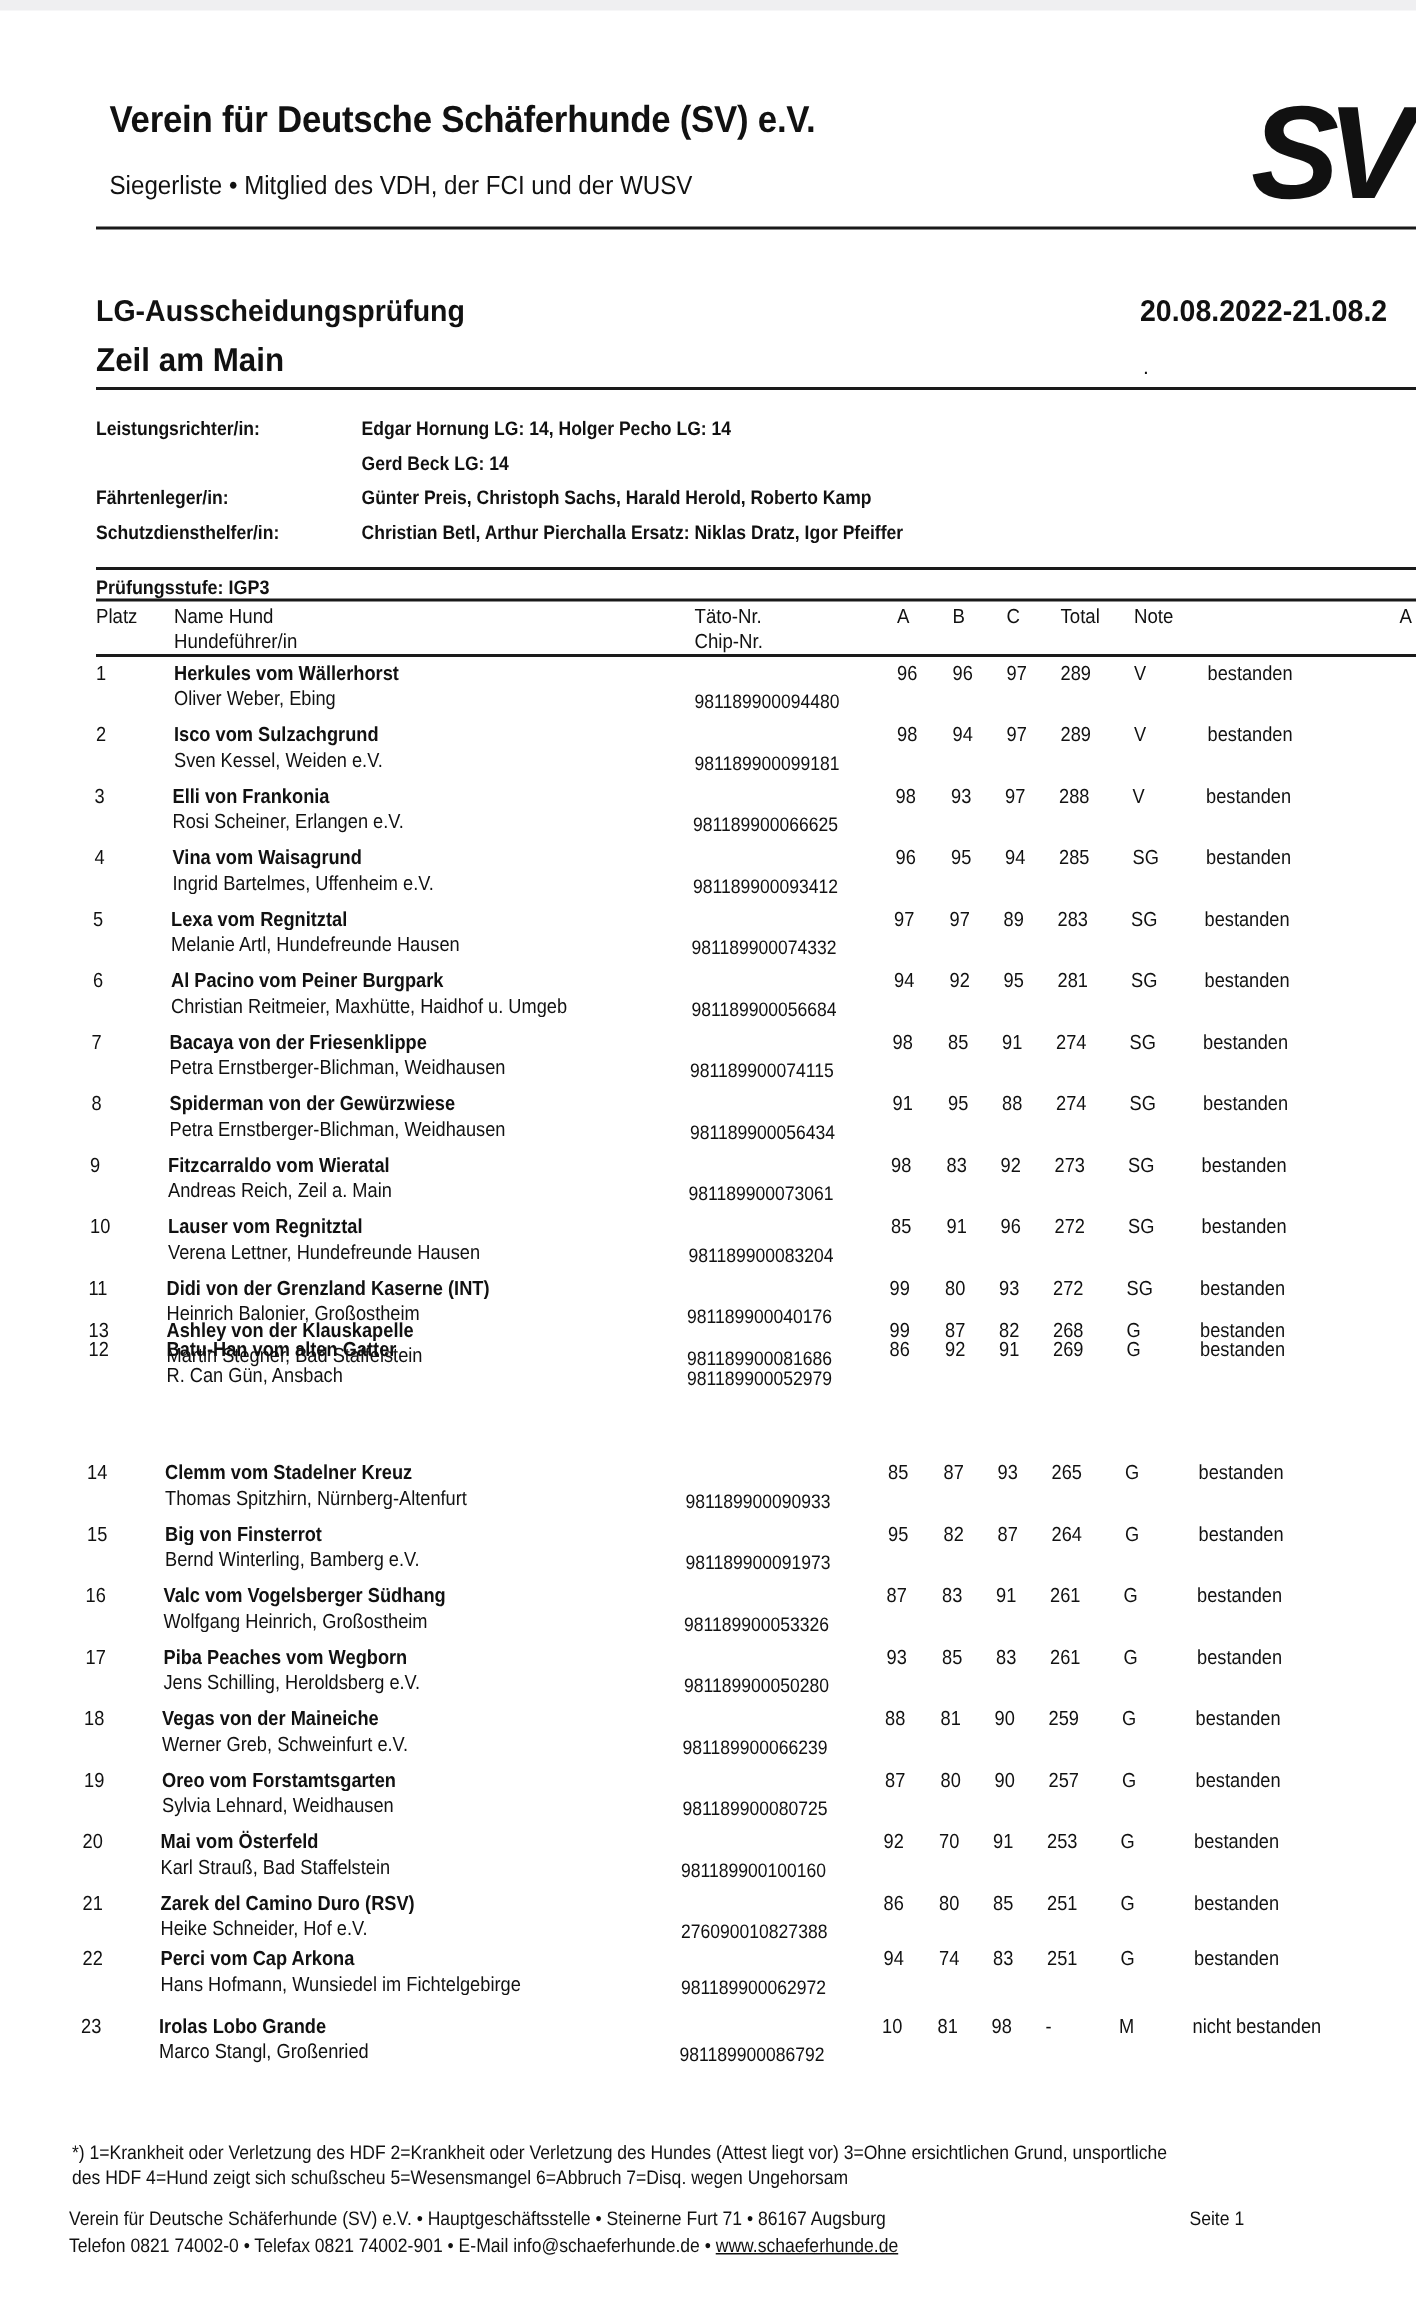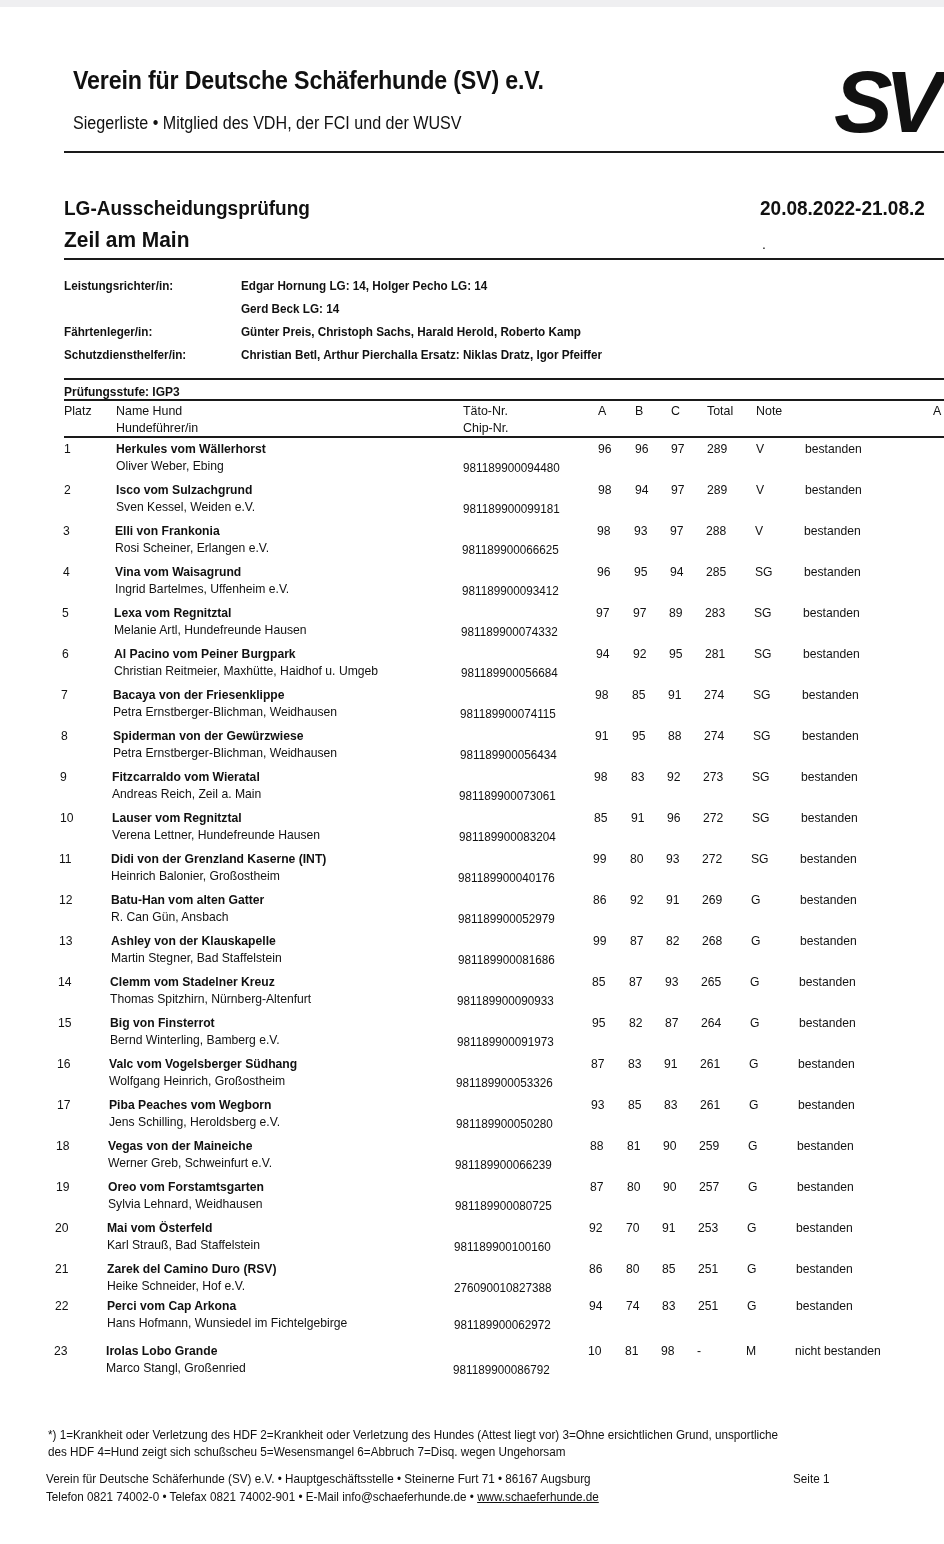--- a/index.html
+++ b/index.html
@@ -221,21 +221,21 @@
       <span class="c dog" style="left: 111px;">Batu-Han vom alten Gatter</span>
       <span class="c owner" style="left: 111px;">R. Can Gün, Ansbach</span>
       <span class="c chip" style="left: 458px;">981189900052979</span>
       <span class="c num" style="left: 593px;">86</span>
       <span class="c num" style="left: 630px;">92</span>
       <span class="c num" style="left: 666px;">91</span>
       <span class="c num" style="left: 702px;">269</span>
       <span class="c num" style="left: 751px;">G</span>
       <span class="c res" style="left: 800px;">bestanden</span>
     </div>
-    <div class="row" style="top: 933px;">
+    <div class="row" style="top: 879px;">
       <span class="c place" style="left: 59px;">13</span>
       <span class="c dog" style="left: 111px;">Ashley von der Klauskapelle</span>
       <span class="c owner" style="left: 111px;">Martin Stegner, Bad Staffelstein</span>
       <span class="c chip" style="left: 458px;">981189900081686</span>
       <span class="c num" style="left: 593px;">99</span>
       <span class="c num" style="left: 630px;">87</span>
       <span class="c num" style="left: 666px;">82</span>
       <span class="c num" style="left: 702px;">268</span>
       <span class="c num" style="left: 751px;">G</span>
       <span class="c res" style="left: 800px;">bestanden</span>

